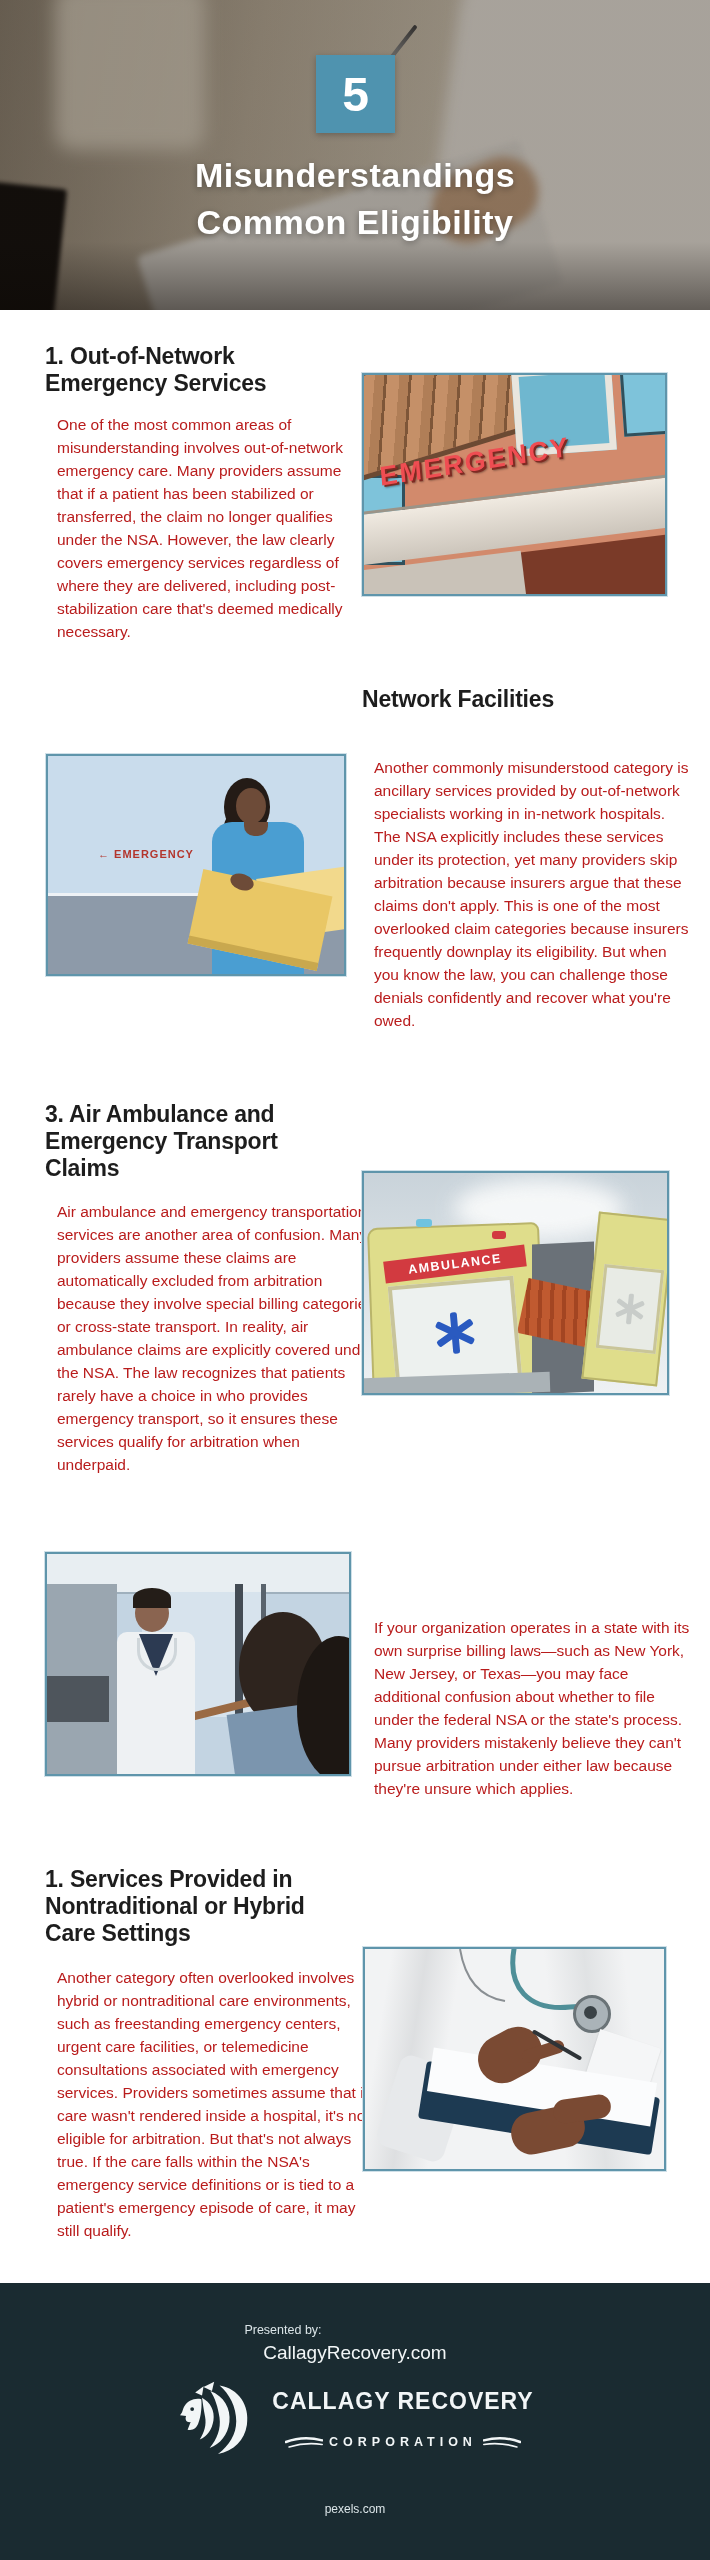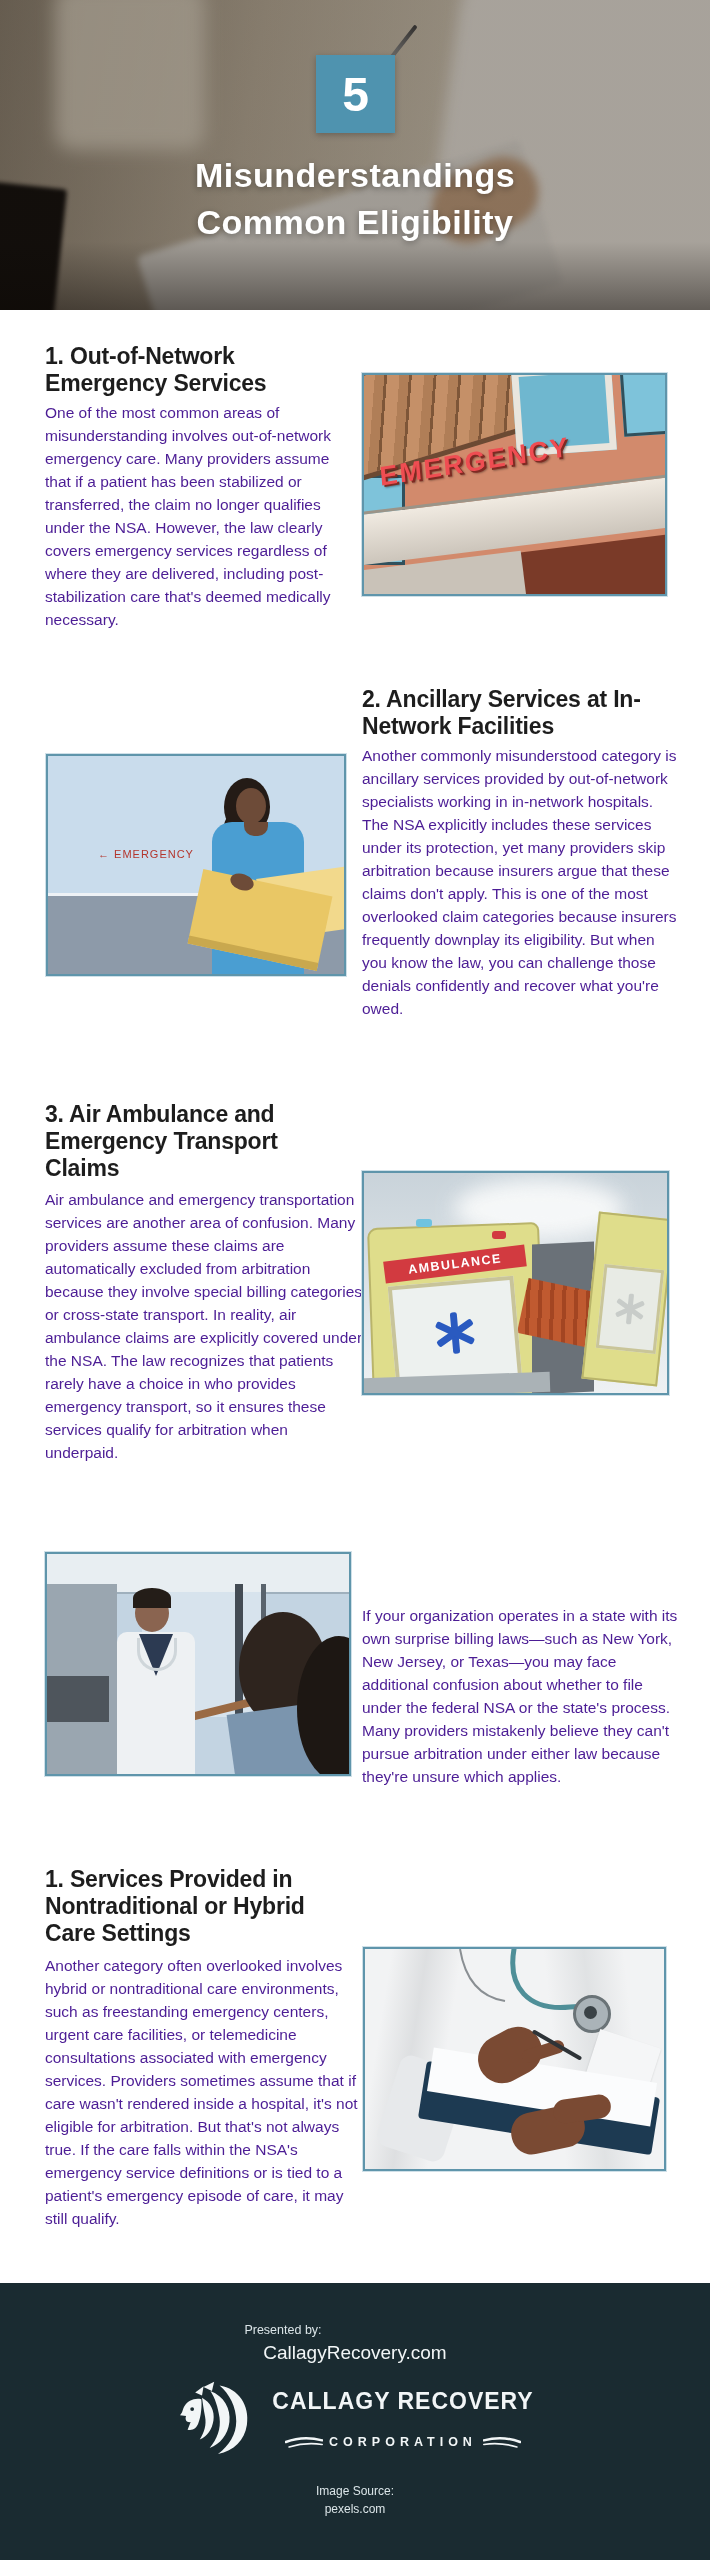--- a/index.html
+++ b/index.html
@@ -28,21 +28,21 @@
          justify-content:center;z-index:3;box-shadow:0 2px 6px rgba(0,0,0,.25);}
   .hero-title{position:absolute;left:0;top:152px;width:710px;text-align:center;z-index:3;
               color:#ffffff;font-size:34px;font-weight:700;line-height:47px;letter-spacing:.5px;
               text-shadow:0 2px 6px rgba(0,0,0,.35);}
   .hero-title span{display:block;}
 
   
   .h2{position:absolute;color:#1d1d1d;font-size:23px;font-weight:700;line-height:27px;
       letter-spacing:-0.2px;}
   .h2 span{display:block;white-space:nowrap;}
-  .body-p{position:absolute;color:#4c1d95;font-size:15.5px;line-height:23px;margin:0;}
+  .body-p{position:absolute;color:#b91c1c;font-size:15.5px;line-height:23px;margin:12px;}
 
   .s1-h{left:45px;top:343px;}   .s1-p{left:45px;top:401px;width:312px;}
   .s2-h{left:362px;top:686px;}  .s2-p{left:362px;top:744px;width:318px;}
   .s3-h{left:45px;top:1101px;}  .s3-p{left:45px;top:1188px;width:318px;}
   .s4-h{left:362px;top:1519px;} .s4-p{left:362px;top:1604px;width:318px;}
   .s5-h{left:45px;top:1866px;}  .s5-p{left:45px;top:1954px;width:320px;}
 
   
   .photo{position:absolute;border:2px solid #5f95ab;overflow:hidden;margin:0;padding:0;
          box-shadow:0 0 0 1px #cfe0e8;}
@@ -77,21 +77,21 @@
   .p2-tail{left:172px;top:60px;width:14px;height:52px;background:#241b16;border-radius:8px;
            transform:rotate(14deg);}
   .p2-face{left:188px;top:32px;width:30px;height:36px;background:#6d4b38;border-radius:50%;}
   .p2-body{left:164px;top:66px;width:92px;height:152px;background:#4a9ed2;border-radius:20px 20px 0 0;}
   .p2-neck{left:196px;top:66px;width:24px;height:14px;background:#6d4b38;border-radius:0 0 10px 10px;}
   .p2-folder2{left:212px;top:116px;width:96px;height:62px;background:#f2d98c;transform:rotate(-8deg);}
   .p2-folder{left:146px;top:126px;width:132px;height:76px;background:#e9c765;transform:rotate(12deg);
              box-shadow:inset 0 -8px 0 #c9a84e;}
   .p2-hand{left:182px;top:118px;width:24px;height:16px;background:#6d4b38;border-radius:50%;
            transform:rotate(20deg);}
-  .p2-sign{left:50px;top:92px;color:#b3352c;font-size:11px;font-weight:400;letter-spacing:1px;}
+  .p2-sign{left:50px;top:92px;color:#b3352c;font-size:11px;font-weight:700;letter-spacing:1px;}
 
   
   .p3-cloud{left:90px;top:6px;width:170px;height:60px;background:#fafbfb;border-radius:50%;
             filter:blur(10px);opacity:.9;}
   .p3-van{left:6px;top:52px;width:168px;height:170px;background:#dfdd8b;border:2px solid #b9b46a;
           border-radius:10px 8px 0 0;transform:rotate(-2deg);}
   .p3-banner{left:20px;top:80px;width:142px;height:22px;background:#d23a40;transform:rotate(-7deg);
              color:#ffffff;font-size:12.5px;font-weight:800;letter-spacing:1.5px;text-align:center;
              line-height:22px;}
   .p3-win{left:28px;top:108px;width:118px;height:96px;background:#edf1ef;border:4px solid #c8c49a;
@@ -217,21 +217,20 @@
     <div class="p2-tail"></div>
     <div class="p2-hair"></div>
     <div class="p2-face"></div>
     <div class="p2-body"></div>
     <div class="p2-neck"></div>
     <div class="p2-folder2"></div>
     <div class="p2-folder"></div>
     <div class="p2-hand"></div>
   </figure>
   <h2 class="h2 s2-h" style="margin:0;">
-    <span>2. Ancillary Services at In-</span>
     <span>Network Facilities</span>
   </h2>
   <p class="body-p s2-p">Another commonly misunderstood category is ancillary services provided by out-of-network specialists working in in-network hospitals. The NSA explicitly includes these services under its protection, yet many providers skip arbitration because insurers argue that these claims don't apply. This is one of the most overlooked claim categories because insurers frequently downplay its eligibility. But when you know the law, you can challenge those denials confidently and recover what you're owed.</p>
 
   <h2 class="h2 s3-h" style="margin:0;">
     <span>3. Air Ambulance and</span>
     <span>Emergency Transport</span>
     <span>Claims</span>
   </h2>
   <p class="body-p s3-p">Air ambulance and emergency transportation services are another area of confusion. Many providers assume these claims are automatically excluded from arbitration because they involve special billing categories or cross-state transport. In reality, air ambulance claims are explicitly covered under the NSA. The law recognizes that patients rarely have a choice in who provides emergency transport, so it ensures these services qualify for arbitration when underpaid.</p>
@@ -334,17 +333,16 @@
             <path d="M5,15 Q25,9 45,12" fill="none" stroke="#f2f6f7" stroke-width="2" stroke-linecap="round"></path>
           </svg>
           <div class="f-brand2">CORPORATION</div>
           <svg class="f-swoosh" viewBox="0 0 46 18" style="transform:scaleX(-1);">
             <path d="M1,9 Q22,1 45,7" fill="none" stroke="#f2f6f7" stroke-width="3" stroke-linecap="round"></path>
             <path d="M5,15 Q25,9 45,12" fill="none" stroke="#f2f6f7" stroke-width="2" stroke-linecap="round"></path>
           </svg>
         </div>
       </div>
     </div>
-    <div class="f-src">Image Source:</div>
     <div class="f-src2">pexels.com</div>
   </footer>
 
 </div>
 
 </body></html>

